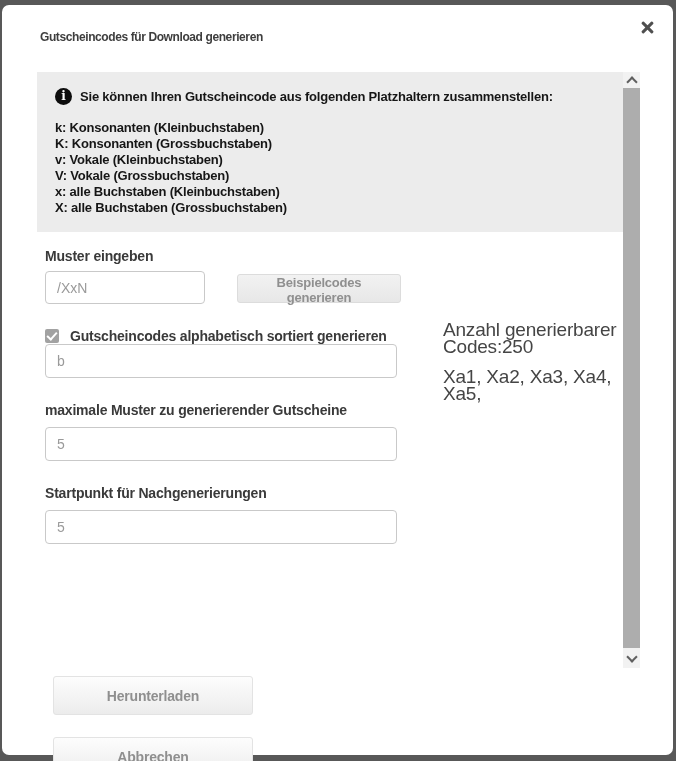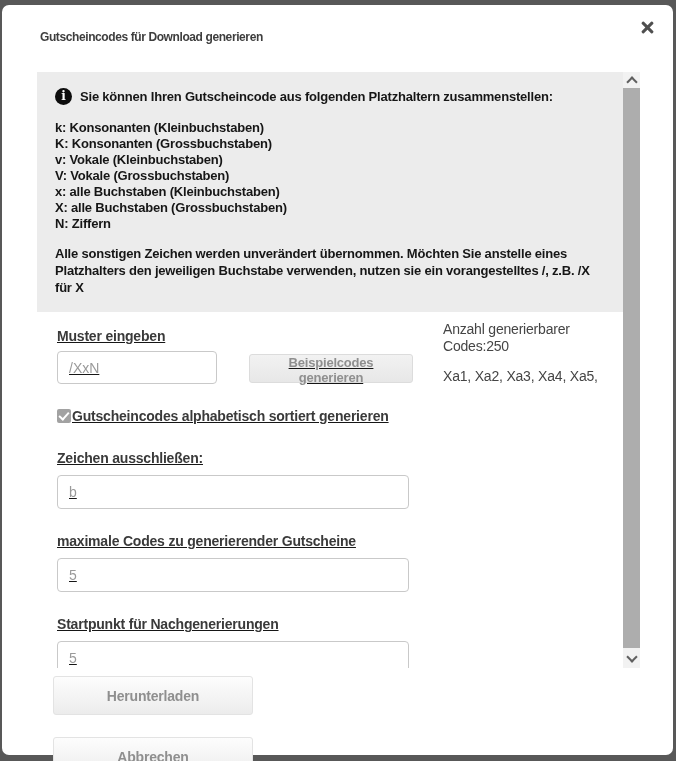--- a/index.html
+++ b/index.html
@@ -36,21 +36,21 @@
   }
   .introline{display:flex;align-items:center;gap:8px;margin-bottom:15px;}
   .info-icon{
     flex:0 0 auto;width:17px;height:17px;border-radius:50%;background:#0d0d0d;color:#ffffff;
     font-size:12px;line-height:17px;text-align:center;font-weight:bold;
     font-family:"DejaVu Serif",serif;
   }
   .phlist div{line-height:16px;}
   .note{margin-top:13px;line-height:17px;max-width:553px;}
 
-  .formarea{margin-left:20px;text-decoration:underline;}
+  .formarea{margin-left:8px;}
   .flabel{
     font-size:14px;font-weight:bold;color:#3a3a3a;line-height:16px;
   }
   .lbl-pattern{margin-top:16px;}
   .lbl-exclude{margin-top:26px;margin-bottom:9px;}
   .lbl-max{margin-top:24px;margin-bottom:9px;}
   .lbl-start{margin-top:24px;margin-bottom:9px;}
 
   .input{
     display:block;box-sizing:border-box;height:34px;
@@ -61,32 +61,32 @@
   .pattern-row{display:flex;align-items:flex-start;gap:32px;margin-top:7px;}
   .input.pattern{width:160px;height:33px;}
   .input.wide{width:352px;}
   .genbtn{
     margin-top:3px;width:164px;height:29px;
     background:linear-gradient(#f2f2f2,#e7e7e7);
     border:1px solid #dcdcdc;border-radius:3px;
     font-size:13px;font-weight:bold;color:#8f8f8f;letter-spacing:-0.2px;
     font-family:"Liberation Sans",sans-serif;padding:0 8px;cursor:pointer;
   }
-  .checkrow{margin-top:24px;display:flex;align-items:center;gap:1px;}
+  .checkrow{margin-top:24px;display:flex;align-items:center;gap:11px;}
   .checkbox{
     width:14px;height:14px;background:#a2a2a2;border-radius:2px;
     position:relative;flex:0 0 auto;cursor:pointer;
   }
   .checkmark{
     position:absolute;left:2px;top:3px;width:8px;height:4px;
     border-left:2px solid #fff;border-bottom:2px solid #fff;transform:rotate(-48deg);
   }
   .rightinfo{
     position:absolute;left:406px;top:249px;width:178px;
-    font-size:14px;color:#454545;line-height:17px;
+    font-size:19px;color:#454545;line-height:17px;
   }
   .codesblock{margin-top:13px;}
 
   .scrollbar{
     position:absolute;left:621px;top:67px;width:17px;height:596px;background:#f1f1f1;
   }
   .sb-btn{position:absolute;left:0;width:17px;background:#f2f2f2;cursor:pointer;}
   .sb-btn.up{top:0;height:16px;}
   .sb-btn.down{bottom:0;height:20px;}
   .chev{display:block;width:6px;height:6px;margin:0 auto;
@@ -123,43 +123,40 @@
         <span class="info-icon">i</span>
         <span>Sie können Ihren Gutscheincode aus folgenden Platzhaltern zusammenstellen:</span>
       </div>
       <div class="phlist">
         <div>k: Konsonanten (Kleinbuchstaben)</div>
         <div>K: Konsonanten (Grossbuchstaben)</div>
         <div>v: Vokale (Kleinbuchstaben)</div>
         <div>V: Vokale (Grossbuchstaben)</div>
         <div>x: alle Buchstaben (Kleinbuchstaben)</div>
         <div>X: alle Buchstaben (Grossbuchstaben)</div>
-        <div>N: Ziffern</div>
       </div>
-      <div class="note">Alle sonstigen Zeichen werden unverändert übernommen. Möchten Sie anstelle eines Platzhalters den jeweiligen Buchstabe verwenden, nutzen sie ein vorangestelltes /, z.B. /X für X</div>
     </div>
 
     <div class="formarea">
       <div class="flabel lbl-pattern">Muster eingeben</div>
       <div class="pattern-row">
         <input class="input pattern" type="text" value="/XxN" style="">
         <button class="genbtn">Beispielcodes generieren</button>
       </div>
 
       <div class="checkrow">
         <span class="checkbox">
           <span class="checkmark"></span>
         </span>
         <span class="flabel">Gutscheincodes alphabetisch sortiert generieren</span>
       </div>
 
-      <div class="flabel lbl-exclude">Zeichen ausschließen:</div>
       <input class="input wide" type="text" value="b" style="">
 
-      <div class="flabel lbl-max">maximale Codes zu generierender Gutscheine</div>
+      <div class="flabel lbl-max">maximale Muster zu generierender Gutscheine</div>
       <input class="input wide" type="text" value="5" style="">
 
       <div class="flabel lbl-start">Startpunkt für Nachgenerierungen</div>
       <input class="input wide" type="text" value="5" style="">
     </div>
 
     <div class="rightinfo">
       <div>
         <div>Anzahl generierbarer</div>
         <div>Codes:250</div>

